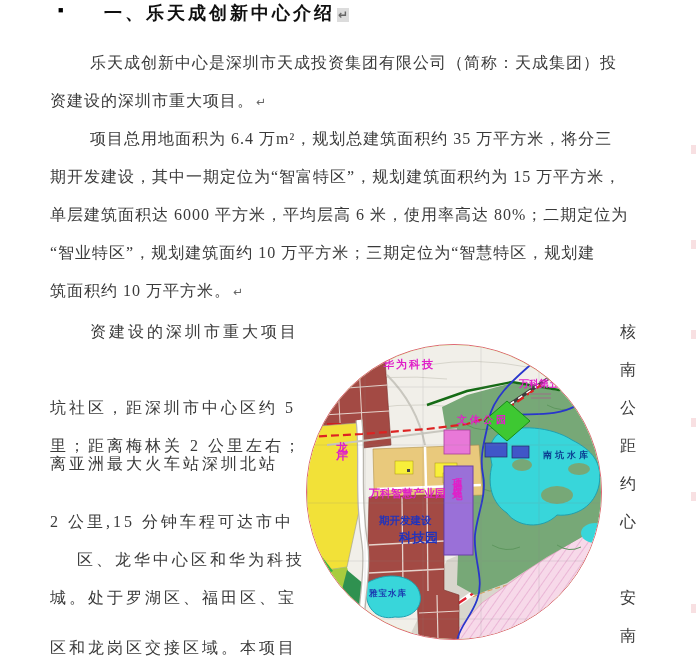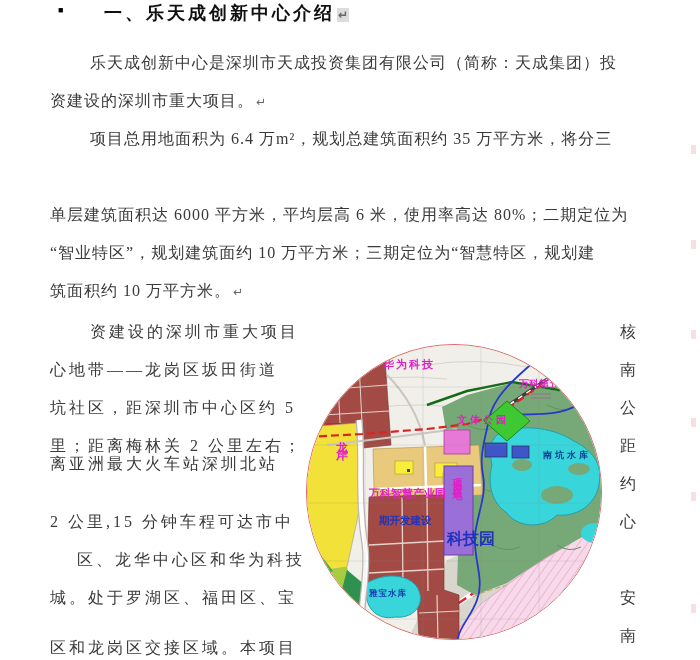--- a/index.html
+++ b/index.html
@@ -33,28 +33,28 @@
   <div id="heading">
     <span>一、乐天成创新中心介绍</span><span class="pilcrow shaded">↵</span>
   </div>
 
   <div class="ln" style="left:90px;top:53px;">乐天成创新中心是深圳市天成投资集团有限公司（简称：天成集团）投</div>
   <div class="ln" style="left:50px;top:91px;">
     <span>资建设的深圳市重大项目。</span><span class="pilcrow">↵</span>
   </div>
 
   <div class="ln" style="left:90px;top:129px;">项目总用地面积为 6.4 万m²，规划总建筑面积约 35 万平方米，将分三</div>
+  <div class="ln" style="left:50px;top:167px;">期开发建设，其中一期定位为“智富特区”，规划建筑面积约为 15 万平方米，</div>
   <div class="ln" style="left:50px;top:205px;">单层建筑面积达 6000 平方米，平均层高 6 米，使用率高达 80%；二期定位为</div>
   <div class="ln" style="left:50px;top:243px;">“智业特区”，规划建筑面约 10 万平方米；三期定位为“智慧特区，规划建</div>
   <div class="ln" style="left:50px;top:281px;">
     <span>筑面积约 10 万平方米。</span><span class="pilcrow">↵</span>
   </div>
 
   <div class="ln p3" style="left:90px;top:322px;">资建设的深圳市重大项目</div>
-  <div class="ln p3" style="left:50px;top:360px;">心地带——龙岗区坂田街道</div>
   <div class="ln p3" style="left:50px;top:398px;">坑社区，距深圳市中心区约 5</div>
   <div class="ln p3" style="left:50px;top:436px;">里；距离梅林关 2 公里左右；</div>
   <div class="ln p3" style="left:50px;top:454px;text-align:right;">离亚洲最大火车站深圳北站</div>
   <div class="ln p3" style="left:50px;top:512px;">2 公里,15 分钟车程可达市中</div>
   <div class="ln p3" style="left:50px;top:550px;margin-left:27px;">区、龙华中心区和华为科技</div>
   <div class="ln p3" style="left:50px;top:588px;">城。处于罗湖区、福田区、宝</div>
   <div class="ln p3" style="left:50px;top:626px;margin-top:12px;">区和龙岗区交接区域。本项目</div>
 
   <span class="rchar" style="top:322px;">核</span>
   <span class="rchar" style="top:360px;">南</span>
@@ -164,18 +164,18 @@
 
     <span class="mlabel magenta" style="left:76px;top:12px;font-size:11px;letter-spacing:2px;">华为科技</span>
     <span class="mlabel magenta" style="left:212px;top:32px;font-size:10px;">万科第五园</span>
     <span class="microbar" style="left:222px;top:48px;width:22px;"></span>
     <span class="microbar" style="left:224px;top:52px;width:20px;"></span>
     <span class="mlabel magenta" style="left:150px;top:68px;font-size:10px;letter-spacing:3px;">文体公园</span>
     <span class="mlabel" style="left:236px;top:104px;font-size:9px;letter-spacing:3px;color:#0b3d91;">南坑水库</span>
     <span class="mlabel magenta vert" style="left:26px;top:86px;font-size:12px;letter-spacing:7px;">龙岸</span>
     <span class="mlabel magenta" style="left:62px;top:141px;font-size:11px;">万科智慧产业园</span>
     <span class="mlabel" style="left:72px;top:169px;font-size:10.5px;color:#2233bb;">期开发建设</span>
-    <span class="mlabel" style="left:92px;top:184px;font-size:16px;color:#2233bb;margin-left:48px;">科技园</span>
+    <span class="mlabel" style="left:92px;top:184px;font-size:13px;color:#2233bb;">科技园</span>
     <span class="mlabel" style="left:62px;top:243px;font-size:8.5px;letter-spacing:1px;color:#1a3ab0;">雅宝水库</span>
     <span class="mlabel magenta vert" style="left:143px;top:125px;font-size:10px;letter-spacing:3px;">项目所在地</span>
   </div>
 
 </div>
 
 </body></html>

